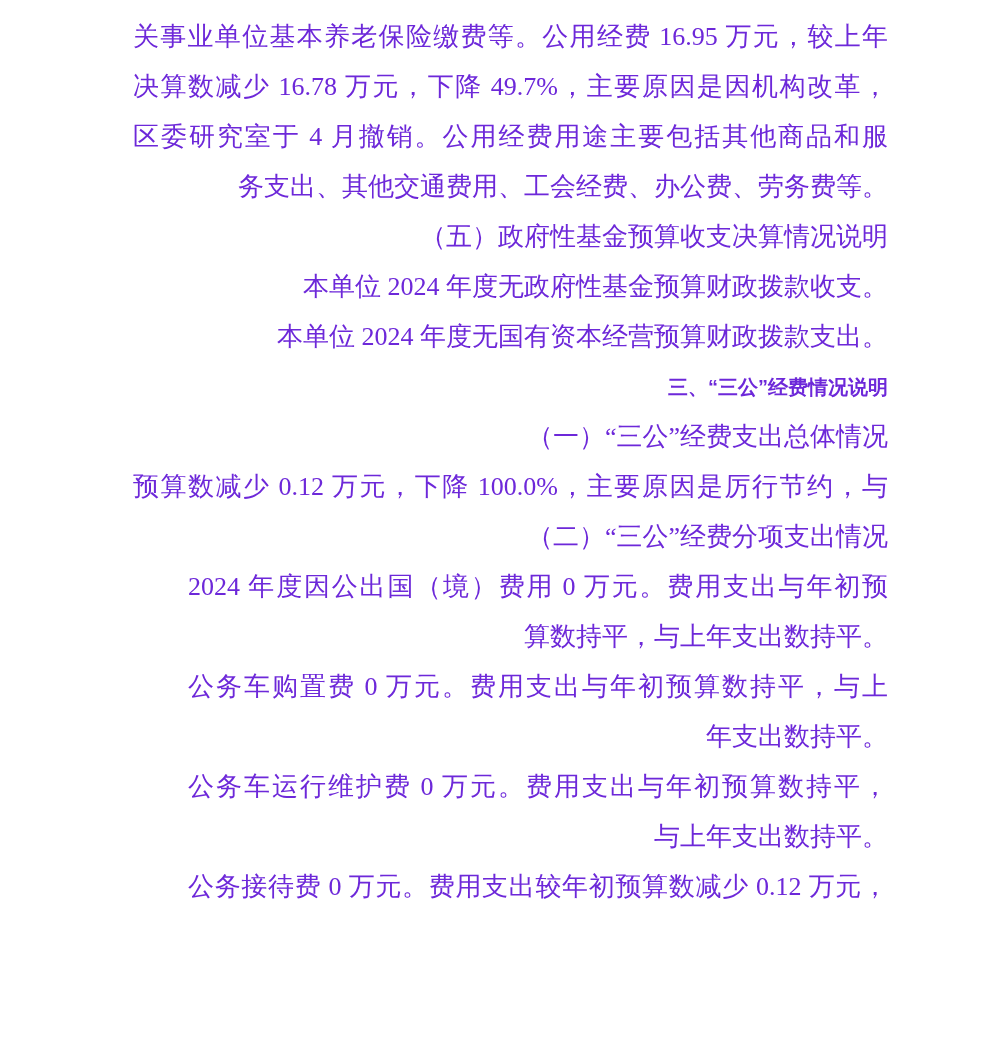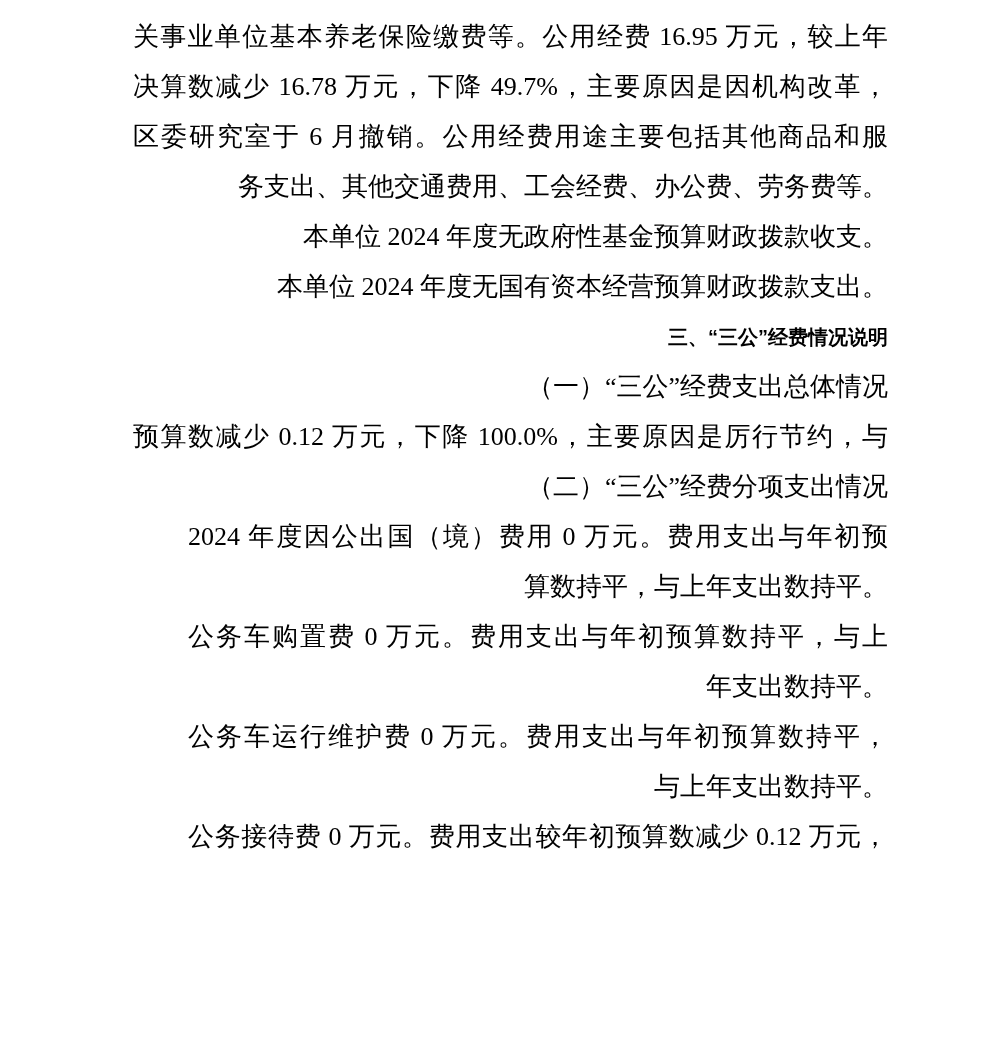--- a/index.html
+++ b/index.html
@@ -6,21 +6,21 @@
     margin: 0;
     padding: 0;
     background: #ffffff;
   }
   .page {
     position: relative;
     box-sizing: border-box;
     width: 1000px;
     height: 936px;
     background: #ffffff;
-    color: #000000;
+    color: #6d28d9;
     padding: 12px 112px 8px 133px;
     overflow: hidden;
     font-family: "Liberation Serif", "DejaVu Serif", serif;
     font-size: 26px;
     font-weight: 400;
   }
   .ln {
     height: 50px;
     line-height: 50px;
     overflow: hidden;
@@ -41,22 +41,23 @@
     font-weight: 700;
     font-size: 20px;
   }
 </style>
 </head>
 <body>
 
 <main class="page">
   <div class="ln just">关事业单位基本养老保险缴费等。公用经费 16.95 万元，较上年</div>
   <div class="ln just">决算数减少 16.78 万元，下降 49.7%，主要原因是因机构改革，</div>
-  <div class="ln just">区委研究室于 6 月撤销。公用经费用途主要包括其他商品和服</div>
+  <div class="ln just">区委研究室于 4 月撤销。公用经费用途主要包括其他商品和服</div>
   <div class="ln">务支出、其他交通费用、工会经费、办公费、劳务费等。</div>
+  <div class="ln ind">（五）政府性基金预算收支决算情况说明</div>
   <div class="ln ind">本单位 2024 年度无政府性基金预算财政拨款收支。</div>
   <div class="ln ind">本单位 2024 年度无国有资本经营预算财政拨款支出。</div>
   <div class="ln ind heading">三、“三公”经费情况说明</div>
   <div class="ln ind">（一）“三公”经费支出总体情况</div>
   <div class="ln just">预算数减少 0.12 万元，下降 100.0%，主要原因是厉行节约，与</div>
   <div class="ln ind">（二）“三公”经费分项支出情况</div>
   <div class="ln ind just">2024 年度因公出国（境）费用 0 万元。费用支出与年初预</div>
   <div class="ln">算数持平，与上年支出数持平。</div>
   <div class="ln ind just">公务车购置费 0 万元。费用支出与年初预算数持平，与上</div>
   <div class="ln">年支出数持平。</div>

